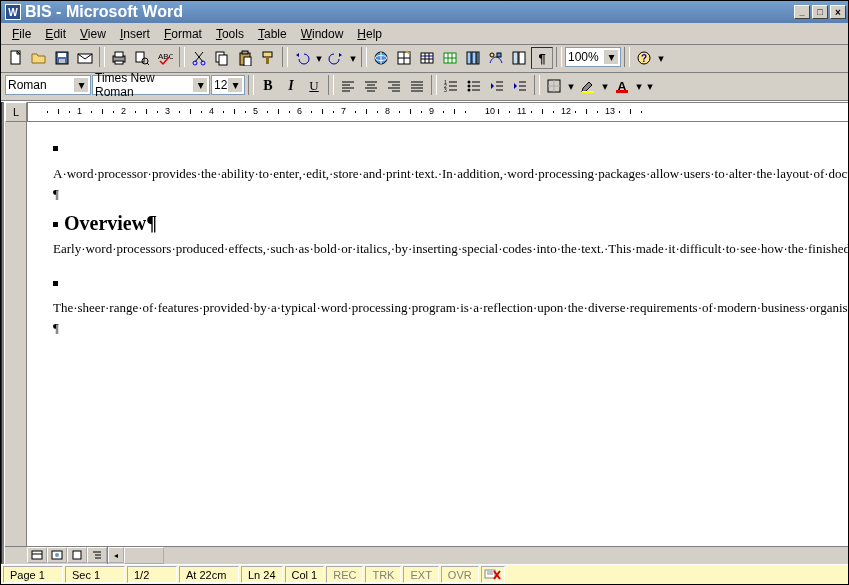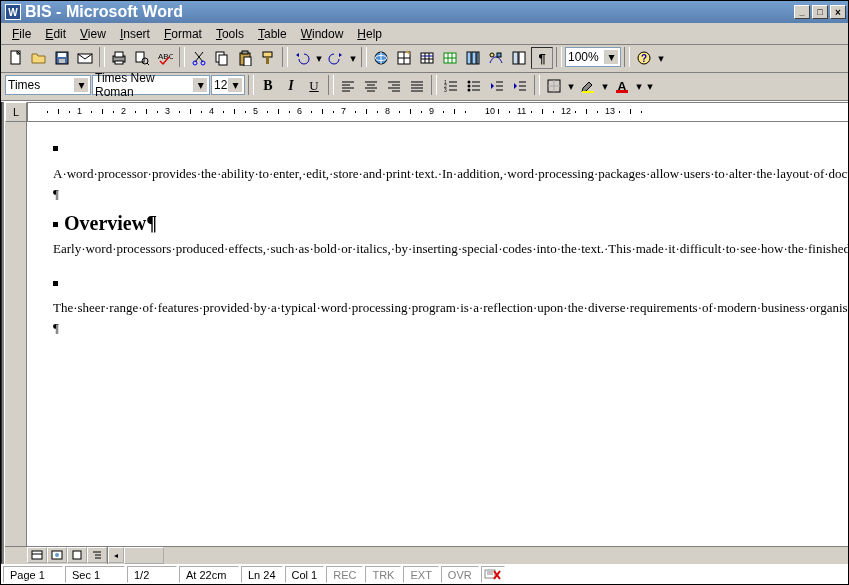--- a/index.html
+++ b/index.html
@@ -59,21 +59,21 @@
   .dots { letter-spacing:0;}
 
   
   .botrow { height:18px; display:flex; background:#d4d0c8; border-top:1px solid #808080;}
   .viewbtns { display:flex; border-right:1px solid #808080;}
   .vbtn { width:20px; height:16px; border:1px outset #fff; background:#d4d0c8; display:flex;align-items:center;justify-content:center;}
   .hscroll { flex:1; background:#d4d0c8; display:flex;}
   .hsthumb { width:40px; border:1px outset #fff; background:#d4d0c8;}
 
   
-  .status { height:20px; background:#ffffff; border-top:1px solid #fff; display:flex; align-items:center; padding:0 2px; gap:0;}
+  .status { height:20px; background:#fef9c3; border-top:1px solid #fff; display:flex; align-items:center; padding:0 2px; gap:0;}
   .status .cell { border:1px inset #fff; padding:1px 6px; font-size:11px; height:17px; display:flex; align-items:center; margin-right:2px;}
   .status .dim { color:#808080;}
   .status .cell.w { min-width:60px;}
 </style>
 </head>
 <body>
 
 <div id="app" data-name="app-window">
 
   <div class="titlebar" data-name="titlebar">
@@ -252,21 +252,21 @@
         <svg viewBox="0 0 16 16">
           <circle cx="8" cy="8" r="6" fill="#ffe680" stroke="#000"></circle>
           <text x="5" y="12" font-size="10" fill="#00a" font-weight="bold">?</text>
         </svg>
       </div>
     <div class="dropdown-arr" data-name="toolbar-more">▾</div>
   </div>
 
   <div class="toolbar" data-name="formatting-toolbar">
     <div class="combo style" data-name="style-combo">
-        <span>Times</span>
+        <span>Roman</span>
         <span class="arr">▾</span>
       </div>
     <div class="combo font" data-name="font-combo">
         <span>Times New Roman</span>
         <span class="arr">▾</span>
       </div>
     <div class="combo size" data-name="fontsize-combo">
         <span>12</span>
         <span class="arr">▾</span>
       </div>

